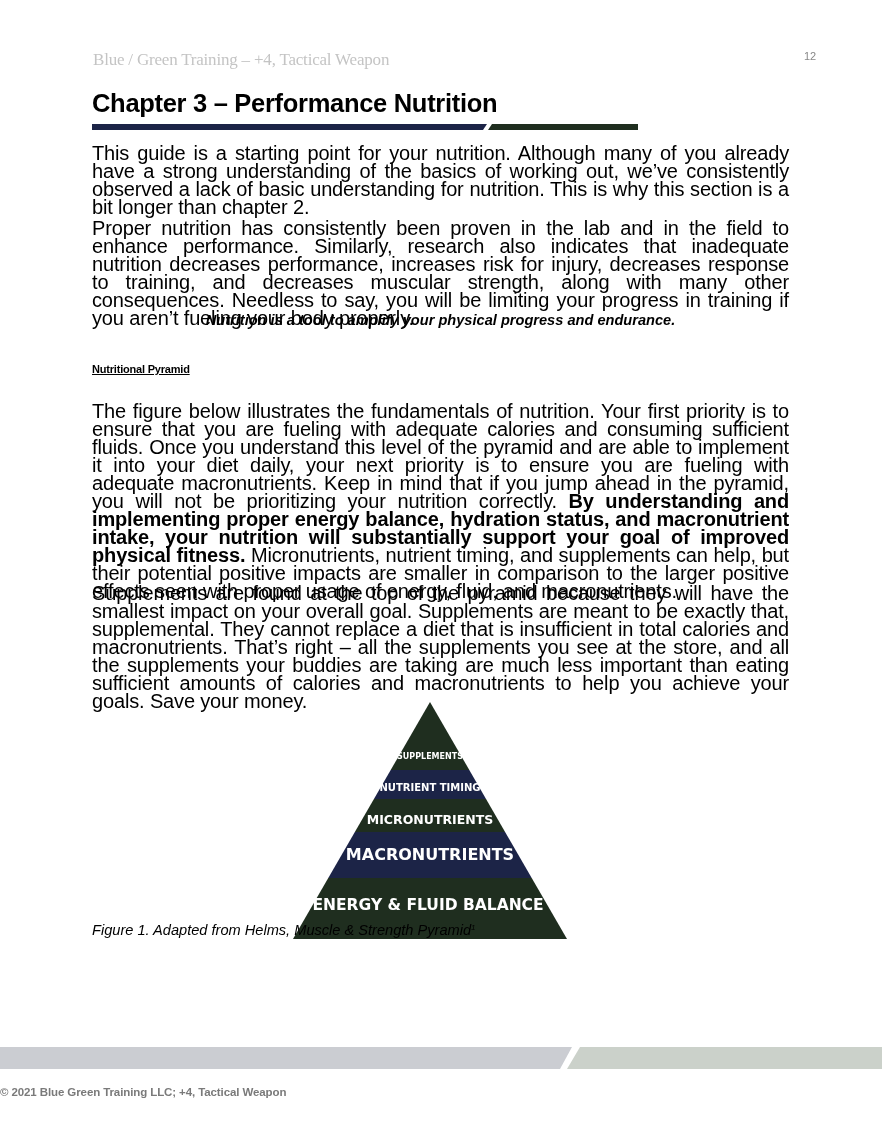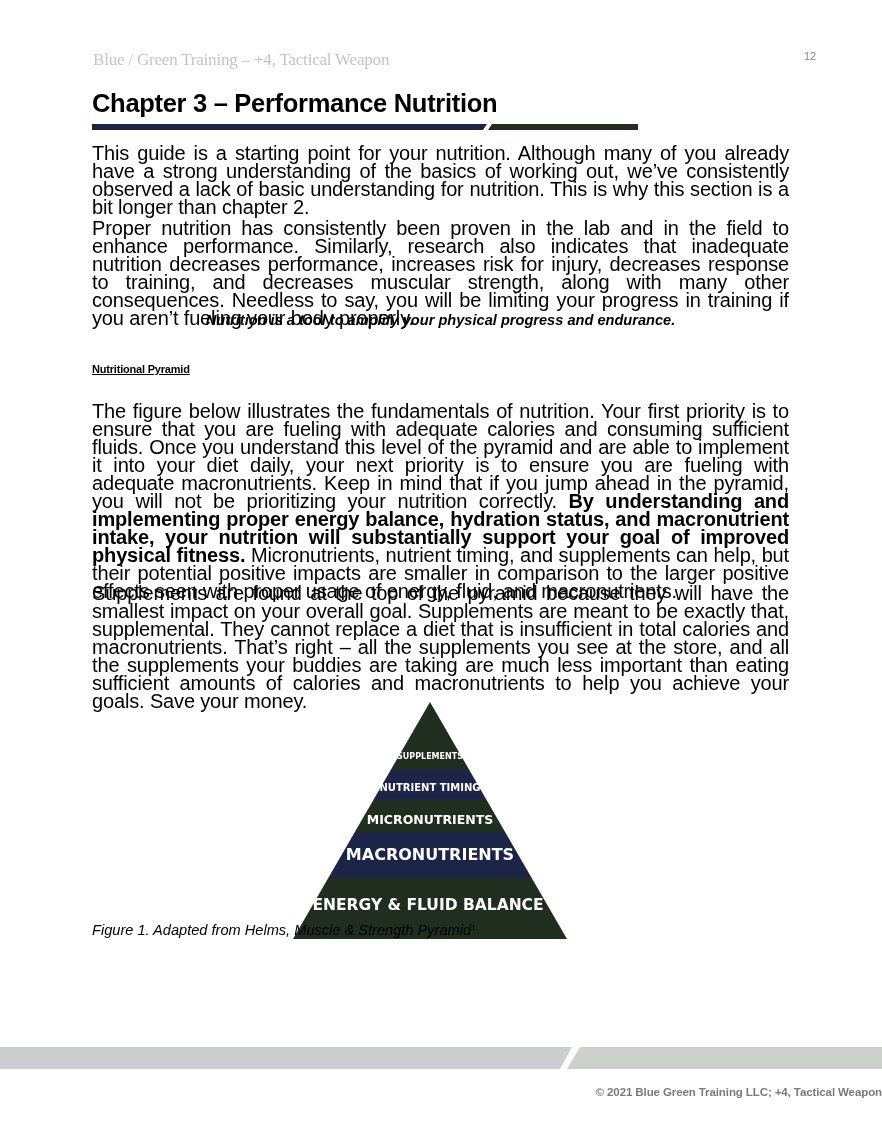--- a/index.html
+++ b/index.html
@@ -9,21 +9,21 @@
   .chapter-title { position: absolute; top: 89px; left: 92px; margin: 0; font-size: 25.5px; font-weight: bold; letter-spacing: -0.3px; }
   .title-rule { position: absolute; top: 124px; left: 92px; width: 546px; height: 6px; }
   .body-text { position: absolute; left: 92px; width: 697px; margin: 0; font-size: 20px; line-height: 18px; text-align: justify; letter-spacing: -0.15px; }
   .body-text b { font-weight: bold; }
   .pull-quote { position: absolute; top: 312px; left: 92px; width: 697px; margin: 0; text-align: center; font-size: 14.6px; font-weight: bold; font-style: italic; }
   .section-heading { position: absolute; top: 363px; left: 92px; margin: 0; font-size: 11px; font-weight: bold; text-decoration: underline; letter-spacing: -0.2px; }
   .pyramid { position: absolute; top: 702px; left: 290px; width: 280px; height: 240px; }
   .figure-caption { position: absolute; top: 922px; left: 92px; margin: 0; font-size: 14.6px; font-style: italic; }
   .figure-caption sup { font-size: 8px; vertical-align: 5px; }
   .footer-band { position: absolute; top: 1047px; left: 0; width: 882px; height: 22px; }
-  .footer-text { position: absolute; top: 1086px; left: 0; width: 882px; text-align: right; font-size: 11.5px; font-weight: bold; color: #7a7a7a; letter-spacing: -0.1px; }
+  .footer-text { position: absolute; top: 1086px; left: 0; width: 882px; text-align: left; font-size: 11.5px; font-weight: bold; color: #7a7a7a; letter-spacing: -0.1px; }
 </style>
 </head>
 <body>
 
 <div class="running-header">Blue / Green Training – +4, Tactical Weapon</div>
 <div class="page-number">12</div>
 
 <h1 class="chapter-title">Chapter 3 – Performance Nutrition</h1>
 
 <svg class="title-rule" viewBox="0 0 546 6" preserveAspectRatio="none">

